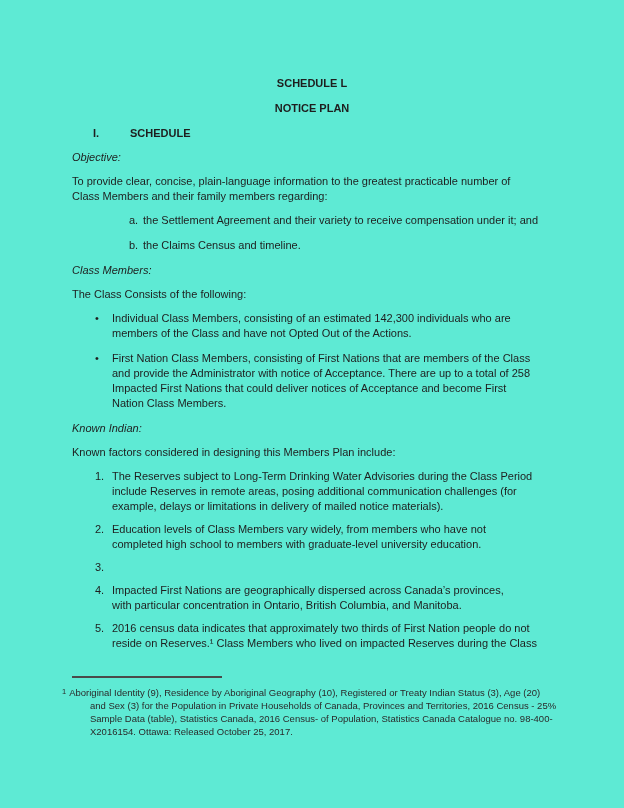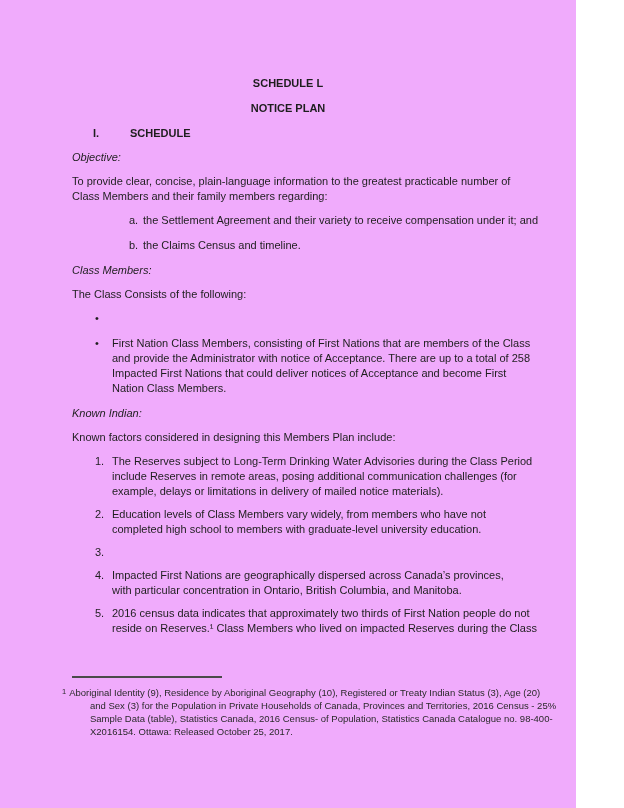--- a/index.html
+++ b/index.html
@@ -1,20 +1,20 @@
 <!DOCTYPE html>
 <html><head>
 <meta charset="utf-8">
 <style>
   html, body { margin: 0; padding: 0; background: #ffffff; }
   .page {
     position: relative;
-    width: 576px;
+    width: 624px;
     height: 808px;
-    background: #f0abfc;
+    background: #5eead4;
     font-family: "Liberation Sans", "DejaVu Sans", sans-serif;
     font-size: 11px;
     line-height: 15px;
     color: #1e1e1e;
     overflow: hidden;
   }
   .content { padding-top: 76px; }
   .title {
     text-align: center;
     font-weight: bold;
@@ -99,20 +99,22 @@
       <span class="ab-marker">b.</span>
       <span class="li-text">the Claims Census and timeline.</span>
     </div>
 
     <div class="italic-heading">Class Members:</div>
 
     <div class="para">The Class Consists of the following:</div>
 
     <div class="li">
       <span class="li-marker">•</span>
+      <span class="li-text">Individual Class Members, consisting of an estimated 142,300 individuals who are
+members of the Class and have not Opted Out of the Actions.</span>
     </div>
     <div class="li">
       <span class="li-marker">•</span>
       <span class="li-text">First Nation Class Members, consisting of First Nations that are members of the Class
 and provide the Administrator with notice of Acceptance. There are up to a total of 258
 Impacted First Nations that could deliver notices of Acceptance and become First
 Nation Class Members.</span>
     </div>
 
     <div class="italic-heading">Known Indian:</div>

